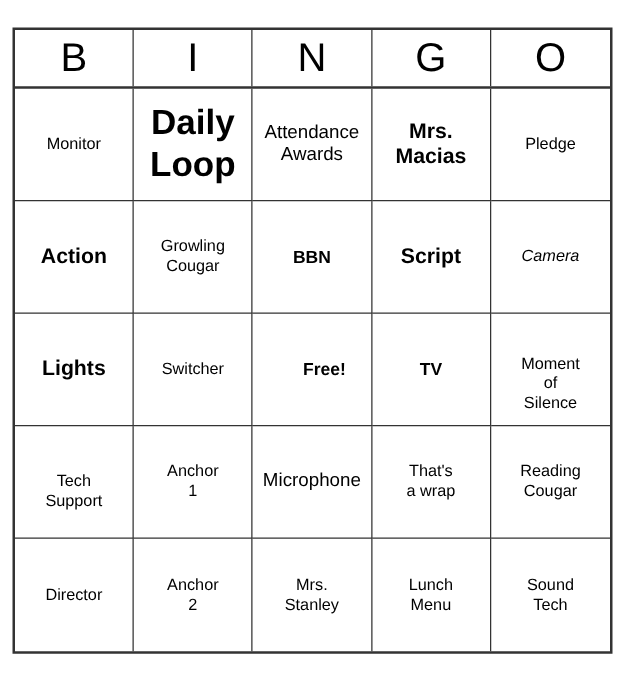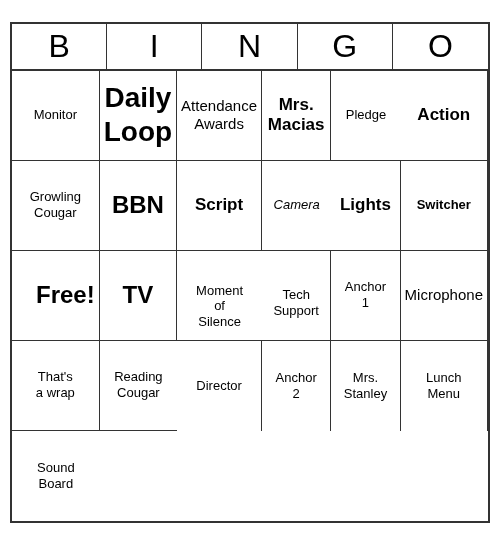--- a/index.html
+++ b/index.html
@@ -37,21 +37,21 @@
       padding: 4px 0;
       border-right: 1px solid #333;
     }
 
     .header-cell:last-child {
       border-right: none;
     }
 
     .bingo-grid {
       display: grid;
-      grid-template-columns: repeat(6, 1fr);
+      grid-template-columns: repeat(5, 1fr);
       grid-template-rows: repeat(5, 90px);
       border-radius: 18px;
     }
 
     .bingo-cell {
       border-right: 1px solid #333;
       border-bottom: 1px solid #333;
       display: flex;
       align-items: center;
       justify-content: center;
@@ -71,21 +71,21 @@
       display: block;
       line-height: 1.2;
     }
 
     .size-xl {
       font-size: 28px;
       font-weight: bold;
     }
 
     .size-lg {
-      font-size: 24px;
+      font-size: 14px;
       font-weight: bold;
     }
 
     .size-md {
       font-size: 17px;
       font-weight: bold;
     }
 
     .size-sm {
       font-size: 13px;
@@ -138,21 +138,21 @@
       <div class="bingo-cell">
         <span class="size-md" style="white-space: pre-line;">Script</span>
       </div>
       <div class="bingo-cell">
         <span class="size-sm" style="white-space: pre-line; font-style: italic;">Camera</span>
       </div>
       <div class="bingo-cell">
         <span class="size-md" style="white-space: pre-line;">Lights</span>
       </div>
       <div class="bingo-cell">
-        <span class="size-sm" style="white-space: pre-line; font-weight: bold;">Switcher</span>
+        <span class="size-sm" style="white-space: pre-line;">Switcher</span>
       </div>
       <div class="bingo-cell">
         <span class="size-lg" style="white-space: pre-line; margin-left: 20px;">Free!</span>
       </div>
       <div class="bingo-cell">
         <span class="size-lg" style="white-space: pre-line;">TV</span>
       </div>
       <div class="bingo-cell">
         <span class="size-sm" style="white-space: pre-line; margin-top: 22px;">Moment
 of
@@ -187,16 +187,16 @@
       <div class="bingo-cell">
         <span class="size-sm" style="white-space: pre-line;">Mrs.
 Stanley</span>
       </div>
       <div class="bingo-cell">
         <span class="size-sm" style="white-space: pre-line;">Lunch
 Menu</span>
       </div>
       <div class="bingo-cell">
         <span class="size-sm" style="white-space: pre-line;">Sound
-Board</span>
+Tech</span>
       </div>
     </div>
 </div>
 
 </body></html>

